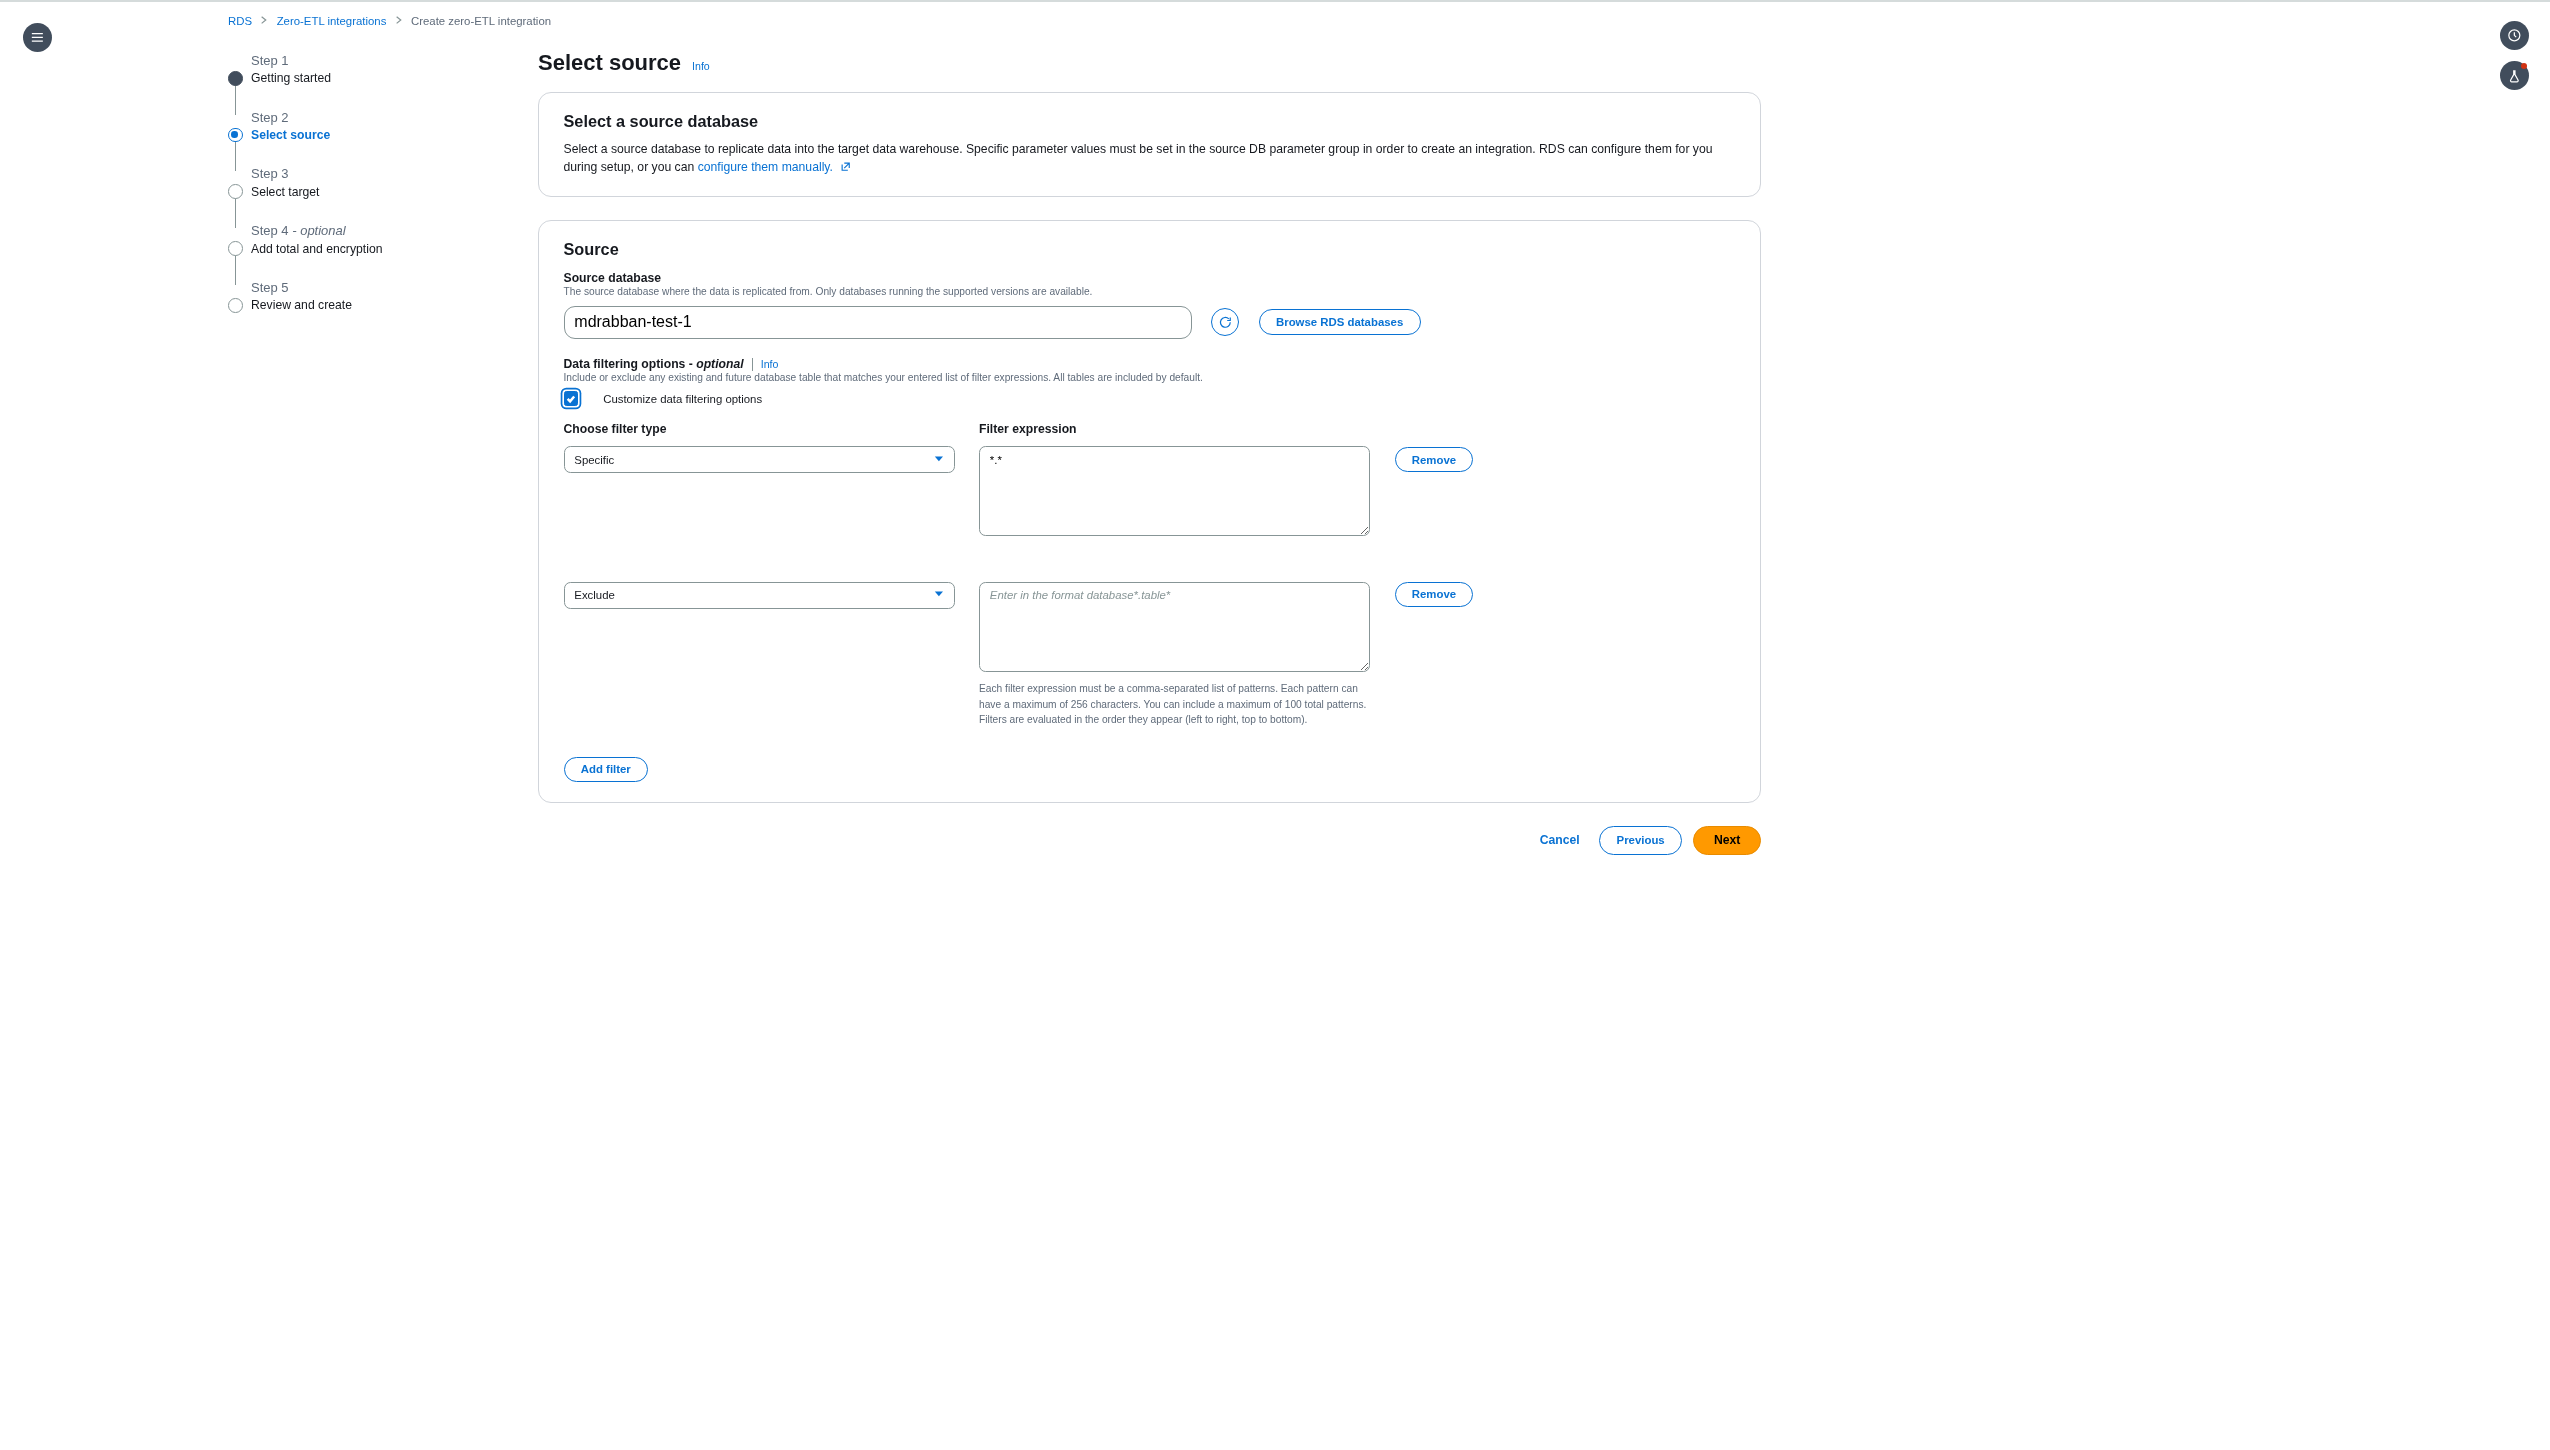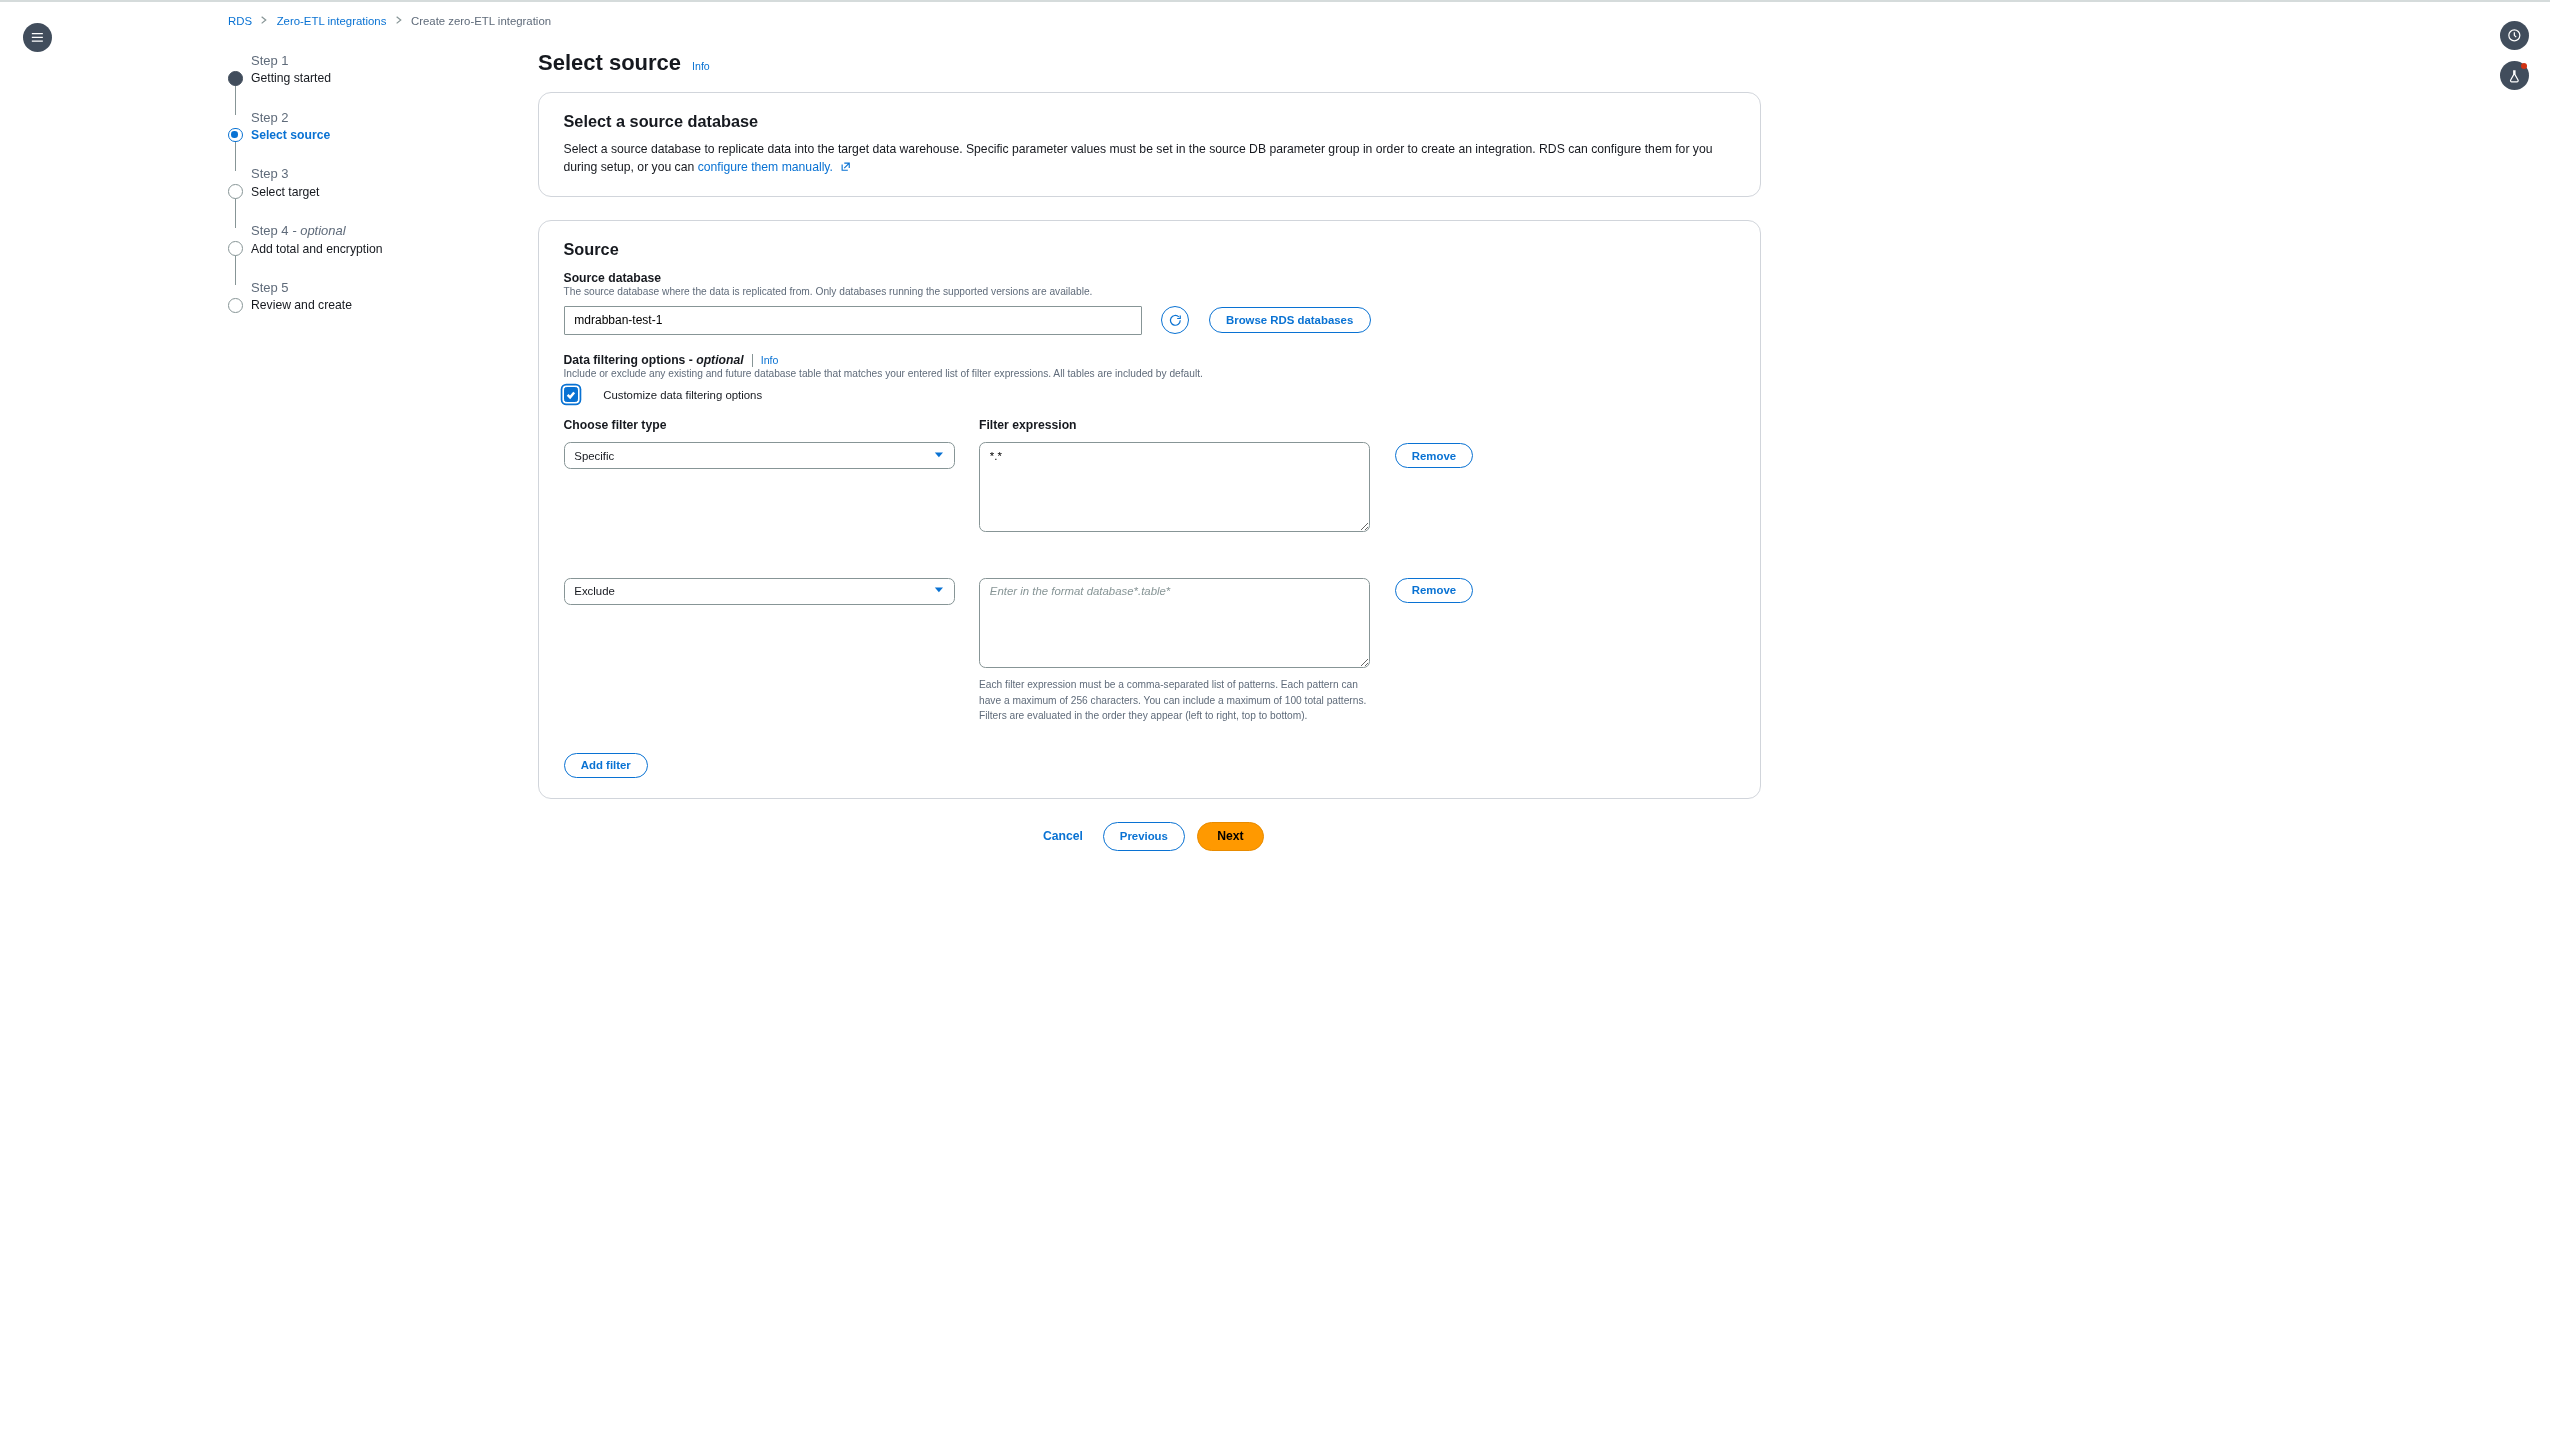--- a/index.html
+++ b/index.html
@@ -84,22 +84,22 @@
     margin-bottom:23px;
   }
   .card h2 { font-size:16.3px; font-weight:700; margin-bottom:8.2px; }
   .card p.desc { font-size:12.2px; line-height:1.5; }
   .card p.desc a { color:var(--aws-blue); text-decoration:none; }
   .ext-icon { display:inline-block; width:11.4px; height:11.4px; vertical-align:-1.6px; margin-left:3.3px; }
   .field-label { font-size:12.2px; font-weight:700; margin-bottom:1.6px; }
   .field-hint { font-size:10.2px; color:var(--aws-text-secondary); margin-bottom:8.2px; }
   .row { display:flex; align-items:center; gap:19.6px; margin-bottom:18px; }
   .text-input {
-    width:578px; padding:6.5px 9.8px; border:0.8px solid #879596; border-radius:1px;
-    font-size:12px; background:#fff;
+    width:628px; padding:6.5px 9.8px; border:0.8px solid #879596; border-radius:11px;
+    font-size:16px; background:#fff;
   }
   .icon-btn-outline {
     width:28px; height:28px; border-radius:50%; border:1.6px solid var(--aws-blue);
     display:flex; align-items:center; justify-content:center; cursor:pointer; background:#fff;
   }
   .icon-btn-outline svg { width:14.7px; height:14.7px; stroke:var(--aws-blue); fill:none; stroke-width:2; }
   .btn-outline {
     padding:5.7px 16.3px; border:1.6px solid var(--aws-blue); color:var(--aws-blue);
     background:#fff; border-radius:16.3px; font-weight:700; font-size:11.4px; cursor:pointer;
   }
@@ -124,21 +124,21 @@
   .select .caret svg { width:9.8px; height:9.8px; fill:var(--aws-blue); }
   .textarea {
     width:391px; height:90px; padding:6.5px 9.8px; border:1.6px solid #879596; border-radius:6.5px;
     font-size:11.4px; resize:both; font-family:inherit;
   }
   .textarea::placeholder { font-style:italic; color:#879596; }
   .filters .col-header { font-size:12.2px; font-weight:700; margin-bottom:4.9px; }
   .filters .btn-col { padding-top:24.5px; }
   .filter-constraint { width:391px; font-size:10.2px; color:var(--aws-text-secondary); line-height:1.5; margin-top:4.9px; }
   .footer-actions {
-    display:flex; justify-content:center; gap:11.4px; margin-top:8.2px;
+    display:flex; justify-content:flex-end; gap:11.4px; margin-top:8.2px;
   }
   .btn-link { background:none; border:none; color:var(--aws-blue); font-weight:700; font-size:12.2px; cursor:pointer; padding:6.5px 8.2px; }
   .btn-primary {
     padding:6.5px 19.6px; background:var(--aws-orange); border:0.8px solid #e88b00; color:#000;
     border-radius:16.3px; font-weight:700; font-size:12.2px; cursor:pointer;
   }
   .filter-row-group { display:flex; flex-direction:column; gap:21px; }
 </style>
 </head>
 <body>

